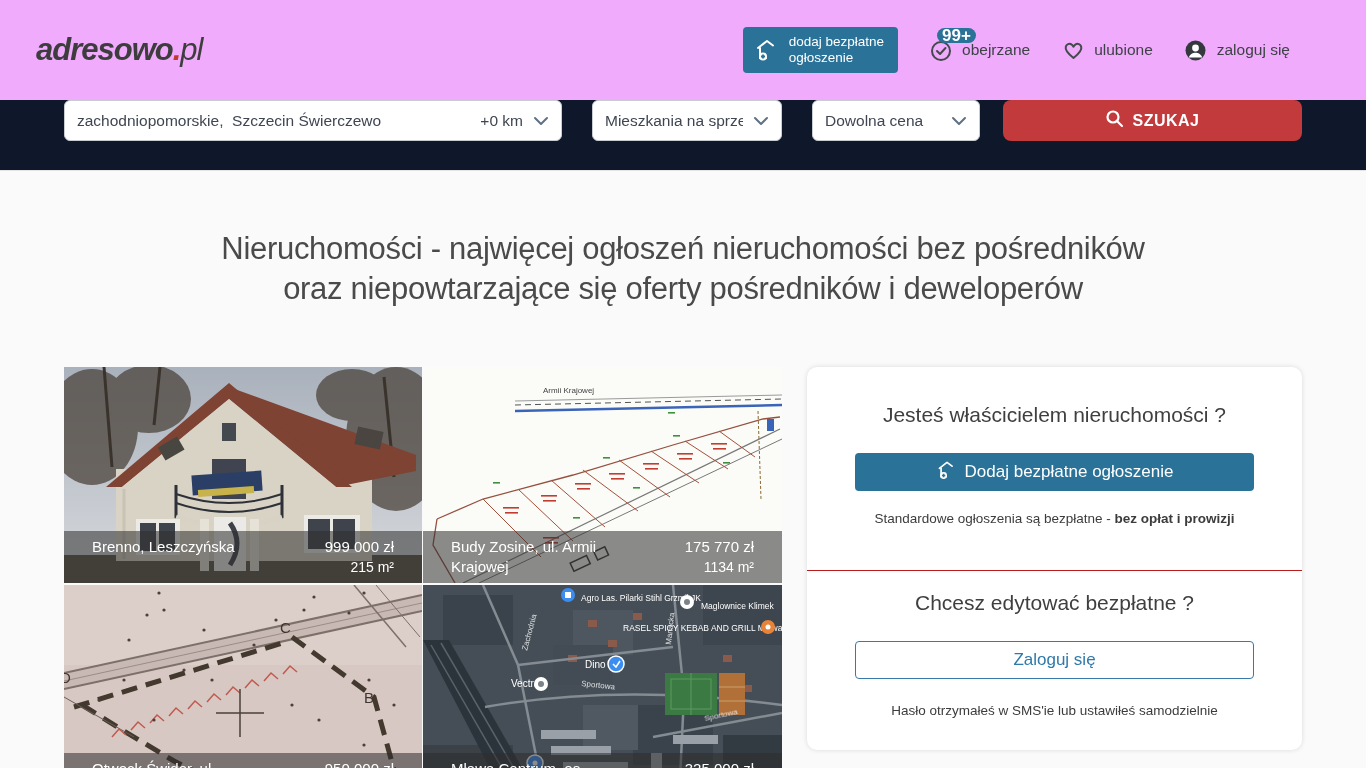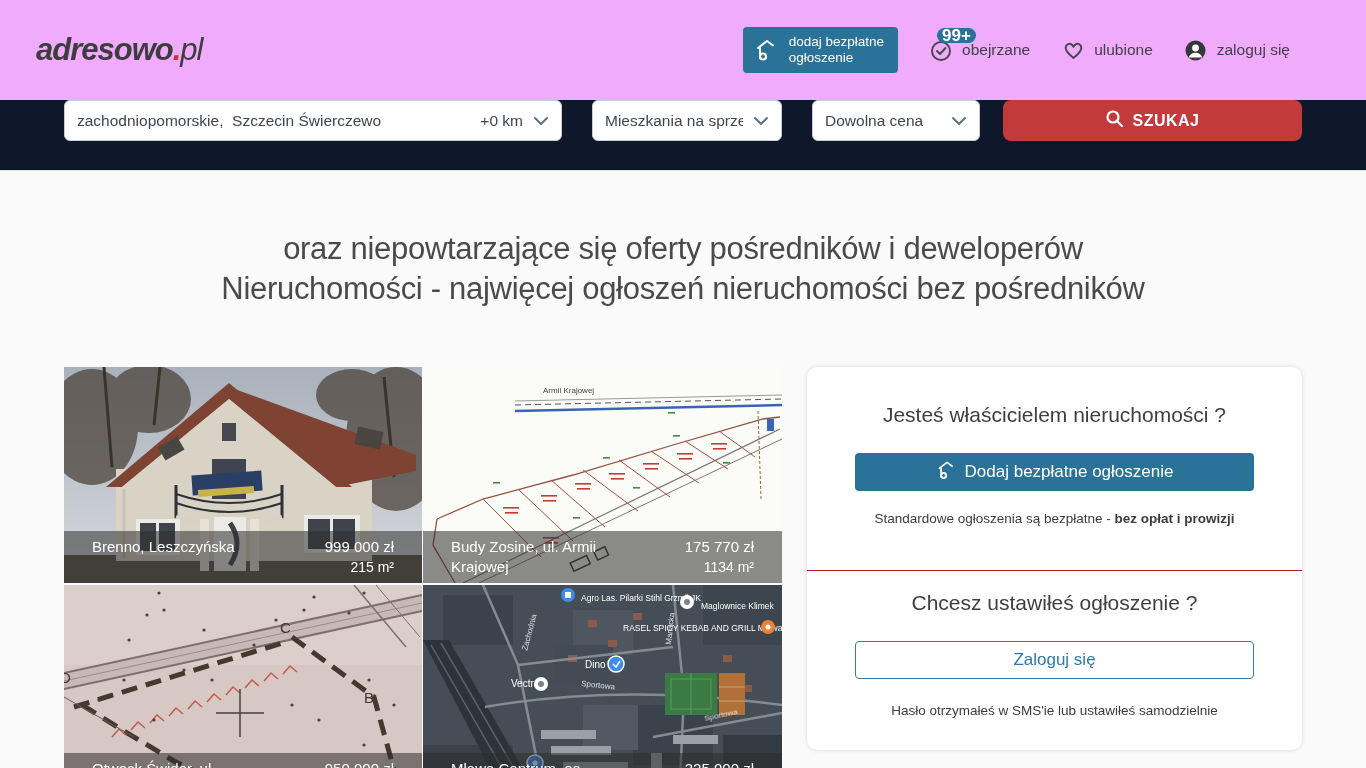--- a/index.html
+++ b/index.html
@@ -158,22 +158,22 @@
         <circle cx="8" cy="8" r="5.5"></circle>
           <path d="M12.2 12.2 L17 17" stroke-linecap="round"></path>
       </svg>
     </span>
     <span>SZUKAJ</span>
   </button>
 </div>
 
 <div class="main-bg">
   <div class="hero">
+    <div>Nieruchomości - najwięcej ogłoszeń nieruchomości bez pośredników</div>
     <div>oraz niepowtarzające się oferty pośredników i deweloperów</div>
-    <div>Nieruchomości - najwięcej ogłoszeń nieruchomości bez pośredników</div>
   </div>
 
   <div class="content">
 
     <div class="listings">
 
       <a class="tile">
         <svg viewBox="0 0 358 216" preserveAspectRatio="none">
           <defs>
               <linearGradient id="sky" x1="0" y1="0" x2="0" y2="1">
@@ -459,20 +459,20 @@
                 <path d="M9 17.5 V21.5 M7 19.5 H11" stroke="#2a7298" stroke-width="1.8"></path>
               </svg>
             </span>
             <span>Dodaj bezpłatne ogłoszenie</span>
           </button>
           <div class="card-note">
             <span>Standardowe ogłoszenia są bezpłatne - </span><b>bez opłat i prowizji</b>
           </div>
         </div>
         <div class="card-sec sec-edit">
-          <div class="card-title">Chcesz ustawiłeś ogłoszenie ?</div>
+          <div class="card-title">Chcesz edytować bezpłatne ?</div>
           <button class="outline-btn">Zaloguj się</button>
           <div class="card-note">Hasło otrzymałeś w SMS'ie lub ustawiłeś samodzielnie</div>
         </div>
       </div>
     </div>
   </div>
 </div>
 
 </body></html>

